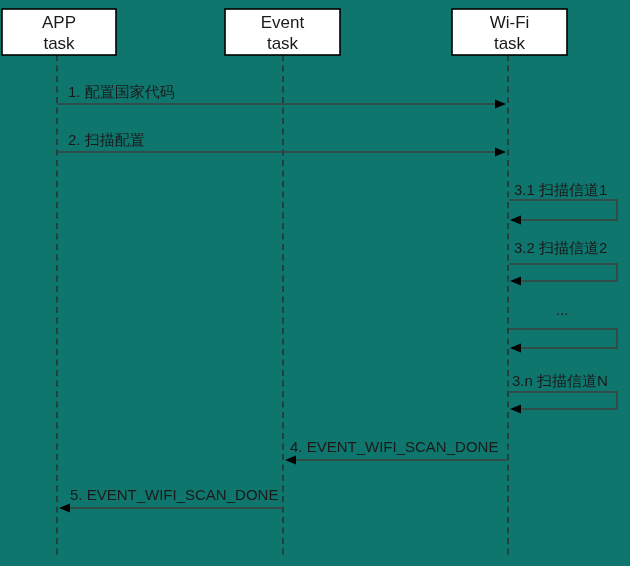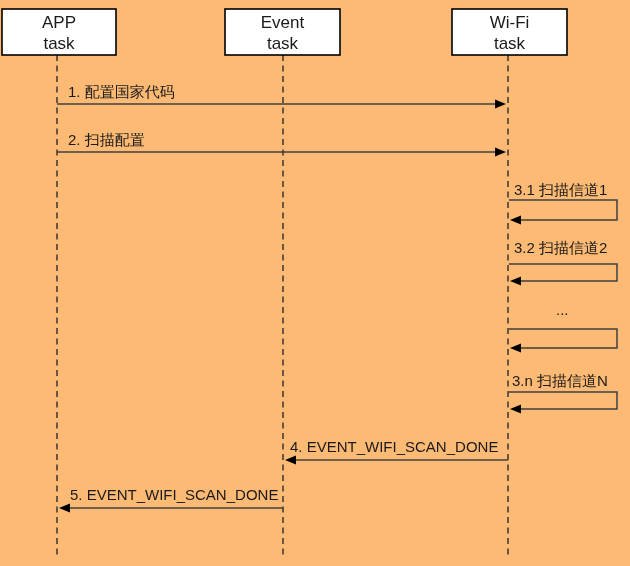--- a/index.html
+++ b/index.html
@@ -4,21 +4,21 @@
 <style>
   html, body {
     margin: 0;
     padding: 0;
     background: #ffffff;
   }
   #stage {
     position: relative;
     width: 630px;
     height: 566px;
-    background: #fdba74;
+    background: #0f766e;
     font-family: "Liberation Sans", sans-serif;
     overflow: hidden;
   }
   #stage svg {
     position: absolute;
     left: 0;
     top: 0;
     display: block;
   }
   svg text {

